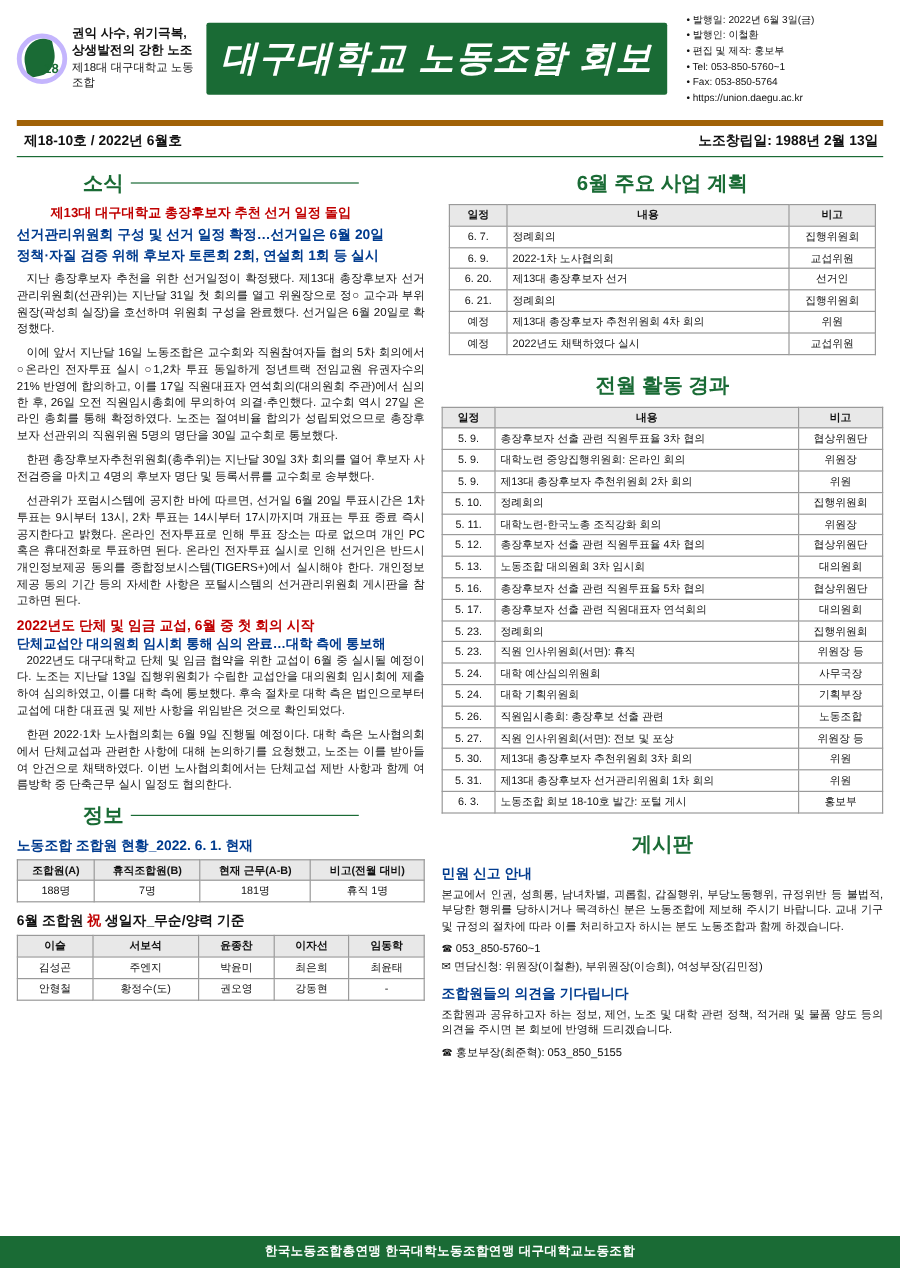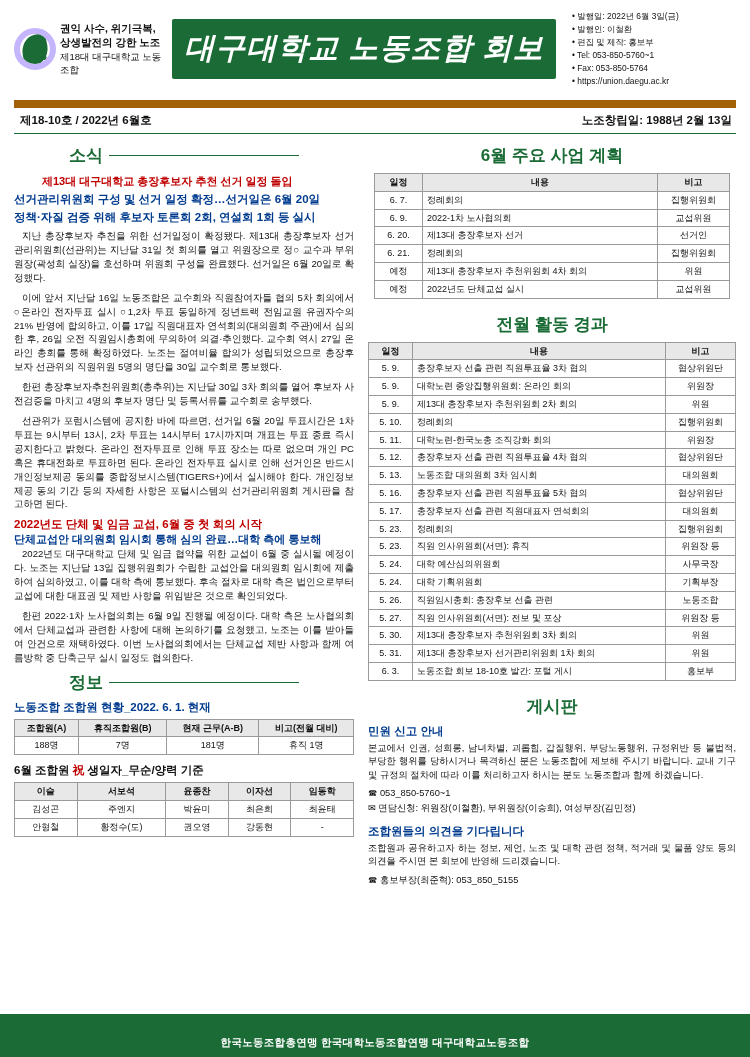--- a/index.html
+++ b/index.html
@@ -15,21 +15,21 @@
 
   
   .masthead {
     display:flex; align-items:center;
     padding:10px 14px 6px 14px;
     gap:8px;
   }
   .logo-wrap { width:150px; flex:0 0 150px; display:flex; align-items:center; gap:4px; }
   .emblem {
     width:42px; height:42px; flex:0 0 42px;
-    border:6px solid #c4b5fd; border-radius:50%;
+    border:4px solid #c4b5fd; border-radius:50%;
     position:relative; overflow:hidden;
     background:#fff;
   }
   .emblem .leaf {
     position:absolute; left:2px; top:1px; width:26px; height:30px;
     background:#1a6b35;
     border-radius:60% 10% 60% 10%;
     transform:rotate(-12deg);
   }
   .emblem .num {
@@ -53,21 +53,21 @@
   }
   .pubinfo {
     width:172px; flex:0 0 172px;
     font-size:8.4px; line-height:1.55; padding-left:8px;
   }
   .pubinfo div { white-space:nowrap; }
 
   
   .issuebar {
     margin:6px 14px 0 14px;
-    border-top:8px solid #a16207;
+    border-top:5px solid #a16207;
     border-bottom:1px solid #1a6b35;
     display:flex; justify-content:space-between;
     font-size:11.5px; font-weight:bold;
     padding:5px 4px 5px 6px;
   }
 
   
   .columns { display:flex; padding:6px 14px 0 14px; gap:14px; }
   .col-left { width:340px; flex:0 0 340px; }
   .col-right { flex:1 1 auto; }
@@ -122,21 +122,21 @@
   .board-h { font-size:11.5px; font-weight:bold; color:#003b8e; margin:6px 0 3px; }
   .board-p { font-size:9.3px; line-height:1.45; text-align:justify; margin:0 0 4px; }
   .contact { font-size:9.3px; line-height:1.6; }
 
   
   .footer {
     position:absolute; left:0; right:0; bottom:0;
     background:#1a6b35; color:#fff;
     text-align:center;
     font-size:10.5px; font-weight:bold;
-    padding:22px 0 7px;
+    padding:6px 0 7px;
     letter-spacing:0.3px;
   }
 </style>
 </head>
 <body>
 
 <div class="masthead">
   <div class="logo-wrap">
     <div class="emblem">
       <span class="leaf"></span>
@@ -284,21 +284,21 @@
           <td>정례회의</td>
           <td>집행위원회</td>
         </tr>
         <tr>
           <td>예정</td>
           <td>제13대 총장후보자 추천위원회 4차 회의</td>
           <td>위원</td>
         </tr>
         <tr>
           <td>예정</td>
-          <td>2022년도 단체교섭 실시</td>
+          <td>2022년도 채택하였다 실시</td>
           <td>교섭위원</td>
         </tr>
       </tbody>
     </table>
 
     <div class="sec-head" style="margin-top:14px">
       <span>전월 활동 경과</span>
     </div>
 
     <table class="grid prog">

